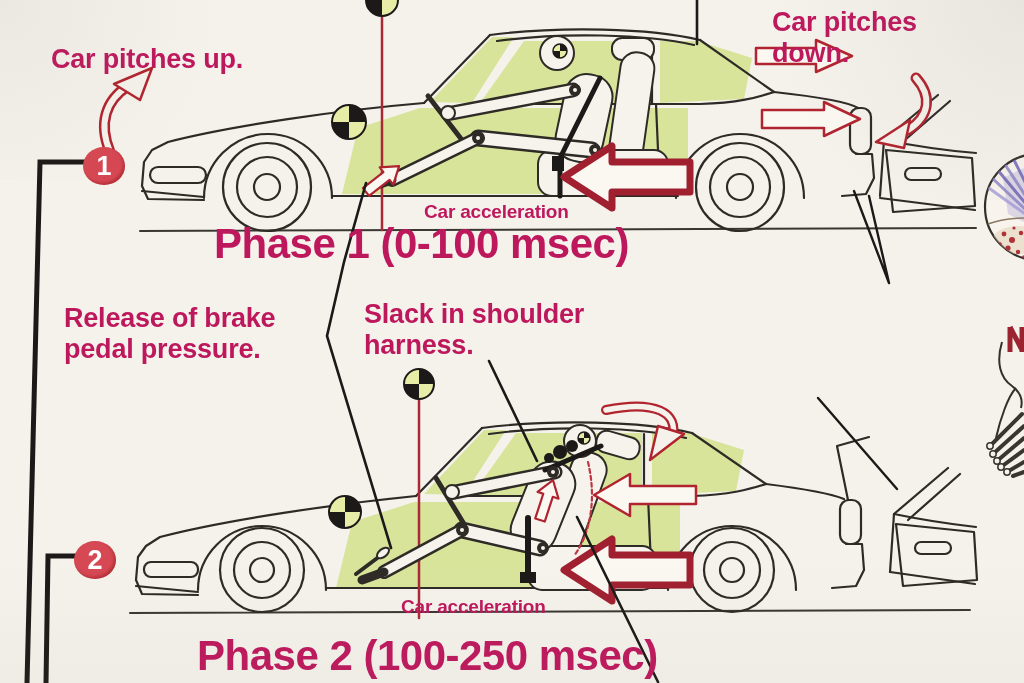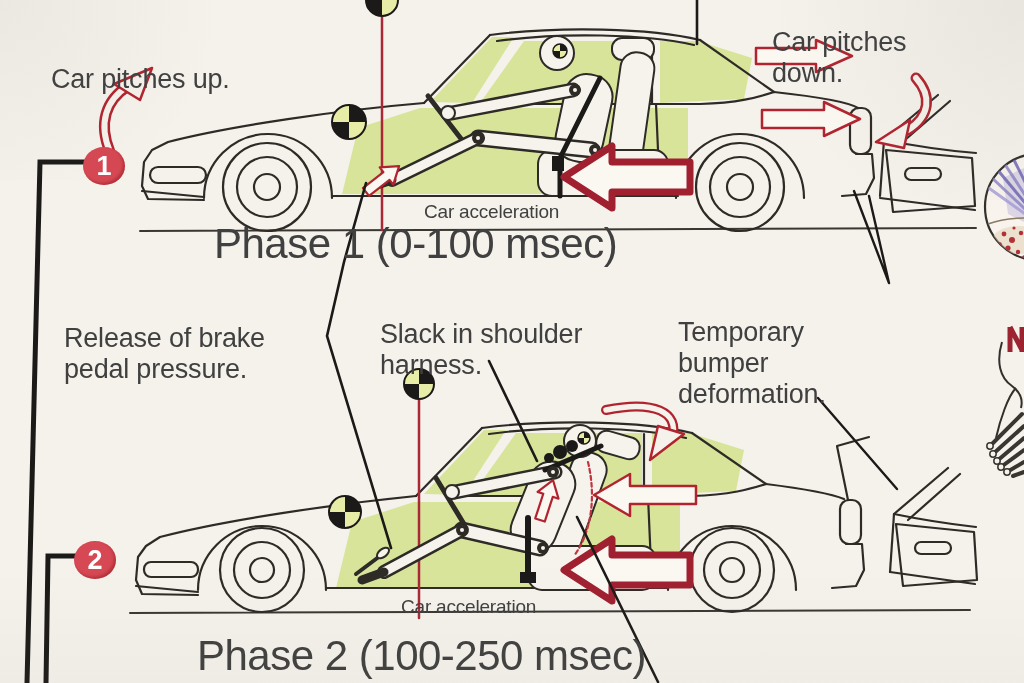--- a/index.html
+++ b/index.html
@@ -15,23 +15,23 @@
   }
   .shade-tr,.shade-tl,.shade-b{position:absolute;pointer-events:none;}
   .shade-tr{right:0;top:0;width:300px;height:200px;
     background:radial-gradient(circle at 100% 0%, rgba(120,110,100,.10), rgba(120,110,100,0) 70%);}
   .shade-tl{left:0;top:0;width:260px;height:180px;
     background:radial-gradient(circle at 0% 0%, rgba(120,110,100,.08), rgba(120,110,100,0) 70%);}
   .shade-b{left:0;bottom:0;width:1024px;height:120px;
     background:linear-gradient(to bottom, rgba(130,120,105,0), rgba(130,120,105,.05));}
   svg{position:absolute;left:0;top:0;}
   .txt{
-    position:absolute;color:#404040;font-weight:normal;white-space:pre-line;
+    position:absolute;color:#be185d;font-weight:bold;white-space:pre-line;
   }
-  .note{font-size:27px;line-height:31px;letter-spacing:-0.2px;margin-top:20px;}
+  .note{font-size:27px;line-height:31px;letter-spacing:-0.2px;}
   .title{font-size:42px;letter-spacing:-0.5px;}
   .accel{font-size:19px;letter-spacing:-0.2px;}
   .marker{
     position:absolute;width:42px;height:38px;border-radius:50%;
     background:#d64853;color:#fff;font-weight:bold;font-size:27px;
     display:flex;align-items:center;justify-content:center;
     box-shadow:inset -2px -2px 3px rgba(120,0,10,.35);
   }
 </style>
 </head>
@@ -352,22 +352,21 @@
 <div class="txt note" style="left:51px;top:44px;">Car pitches up.</div>
 <div class="txt note" style="left:772px;top:7px;width:180px;">Car pitches down.</div>
 
 <div class="txt title" style="left:214px;top:220px;">Phase 1 (0-100 msec)</div>
 <div class="txt title" style="left:197px;top:632px;">Phase 2 (100-250 msec)</div>
 
 <div class="txt accel" style="left:424px;top:201px;">Car acceleration</div>
 <div class="txt accel" style="left:401px;top:596px;">Car acceleration</div>
 
 <div class="txt note" style="left:64px;top:303px;width:255px;">Release of brake pedal pressure.</div>
-<div class="txt note" style="left:380px;top:299px;width:265px;">Slack in shoulder harness.</div>
-<div class="txt note" style="left:678px;top:297px;width:185px;">Temporary bumper deformation.</div>
+<div class="txt note" style="left:364px;top:299px;width:265px;">Slack in shoulder harness.</div>
 
 <div class="marker" style="left:83px;top:147px;">1</div>
 <div class="marker" style="left:74px;top:541px;">2</div>
 
 <div class="shade-tl"></div>
 <div class="shade-tr"></div>
 <div class="shade-b"></div>
 </div>
 
 </body></html>

